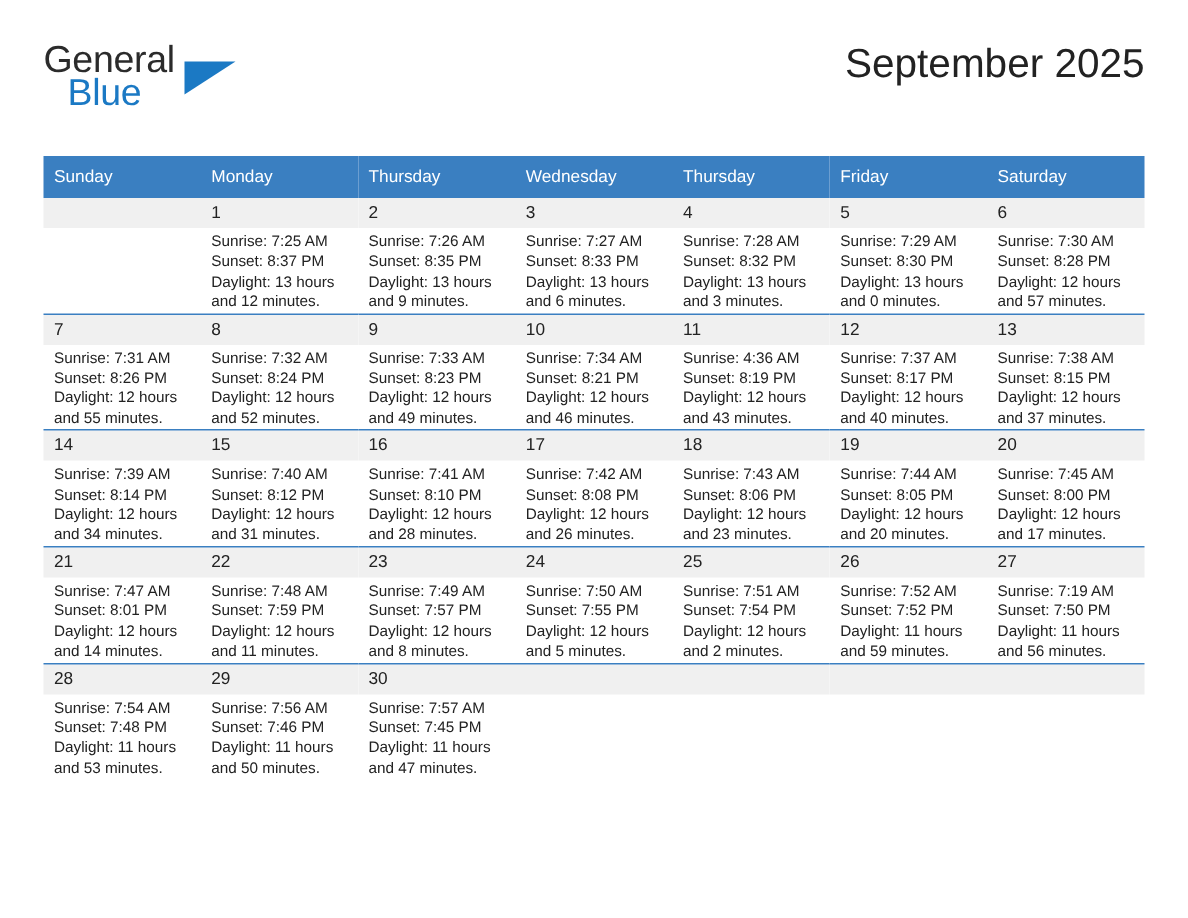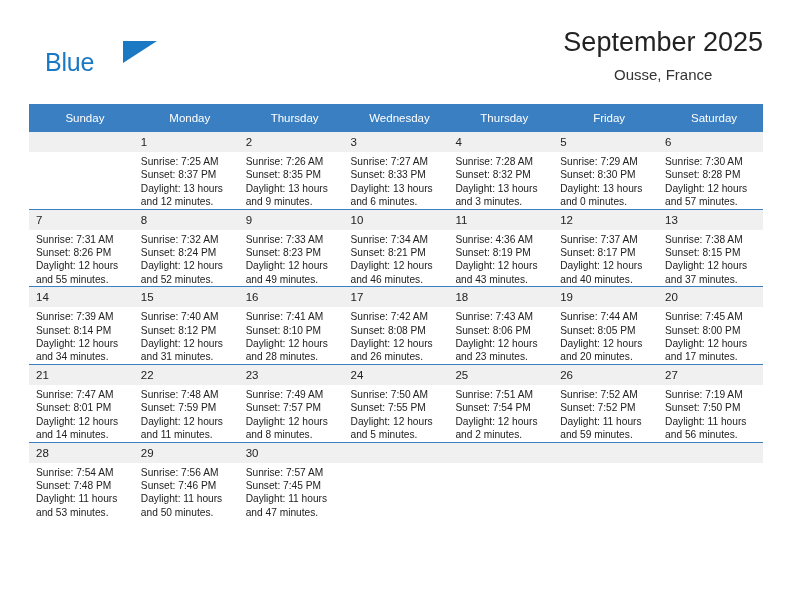--- a/index.html
+++ b/index.html
@@ -62,21 +62,21 @@
     width: 0;
     height: 0;
     border-left: 34px solid #1b79c4;
     border-bottom: 22px solid transparent;
   }
 
   .title-block {
     position: absolute;
     right: 0;
     top: 0;
-    text-align: center;
+    text-align: left;
   }
   .cal-title {
     font-size: 27px;
     color: #222222;
     line-height: 32px;
     white-space: nowrap;
   }
   .cal-subtitle {
     margin-top: 8px;
     font-size: 15px;
@@ -92,21 +92,21 @@
     top: 104px;
     width: 734px;
     border-collapse: collapse;
     table-layout: fixed;
   }
   .calendar th {
     background: #3a7fc1;
     color: #ffffff;
     font-weight: normal;
     font-size: 11.5px;
-    text-align: center;
+    text-align: left;
     padding: 5px 0 5px 7px;
     height: 18px;
     line-height: 14px;
   }
   .calendar td {
     vertical-align: top;
     padding: 0;
     border-top: 1px solid #3a7fc1;
     height: 73px;
     background: #ffffff;
@@ -137,27 +137,27 @@
   }
 </style>
 </head>
 <body>
 
 <div class="page">
 
   <div class="header">
 
     <div class="logo">
+      <span class="logo-general">General</span>
       <span class="logo-triangle"></span>
       <span class="logo-blue">Blue</span>
     </div>
 
     <div class="title-block">
       <div class="cal-title">September 2025</div>
-      <div class="cal-subtitle">Ousse, France</div>
     </div>
 
   </div>
 
   <table class="calendar">
     <thead>
       <tr>
         <th>Sunday</th>
         <th>Monday</th>
         <th>Thursday</th>

